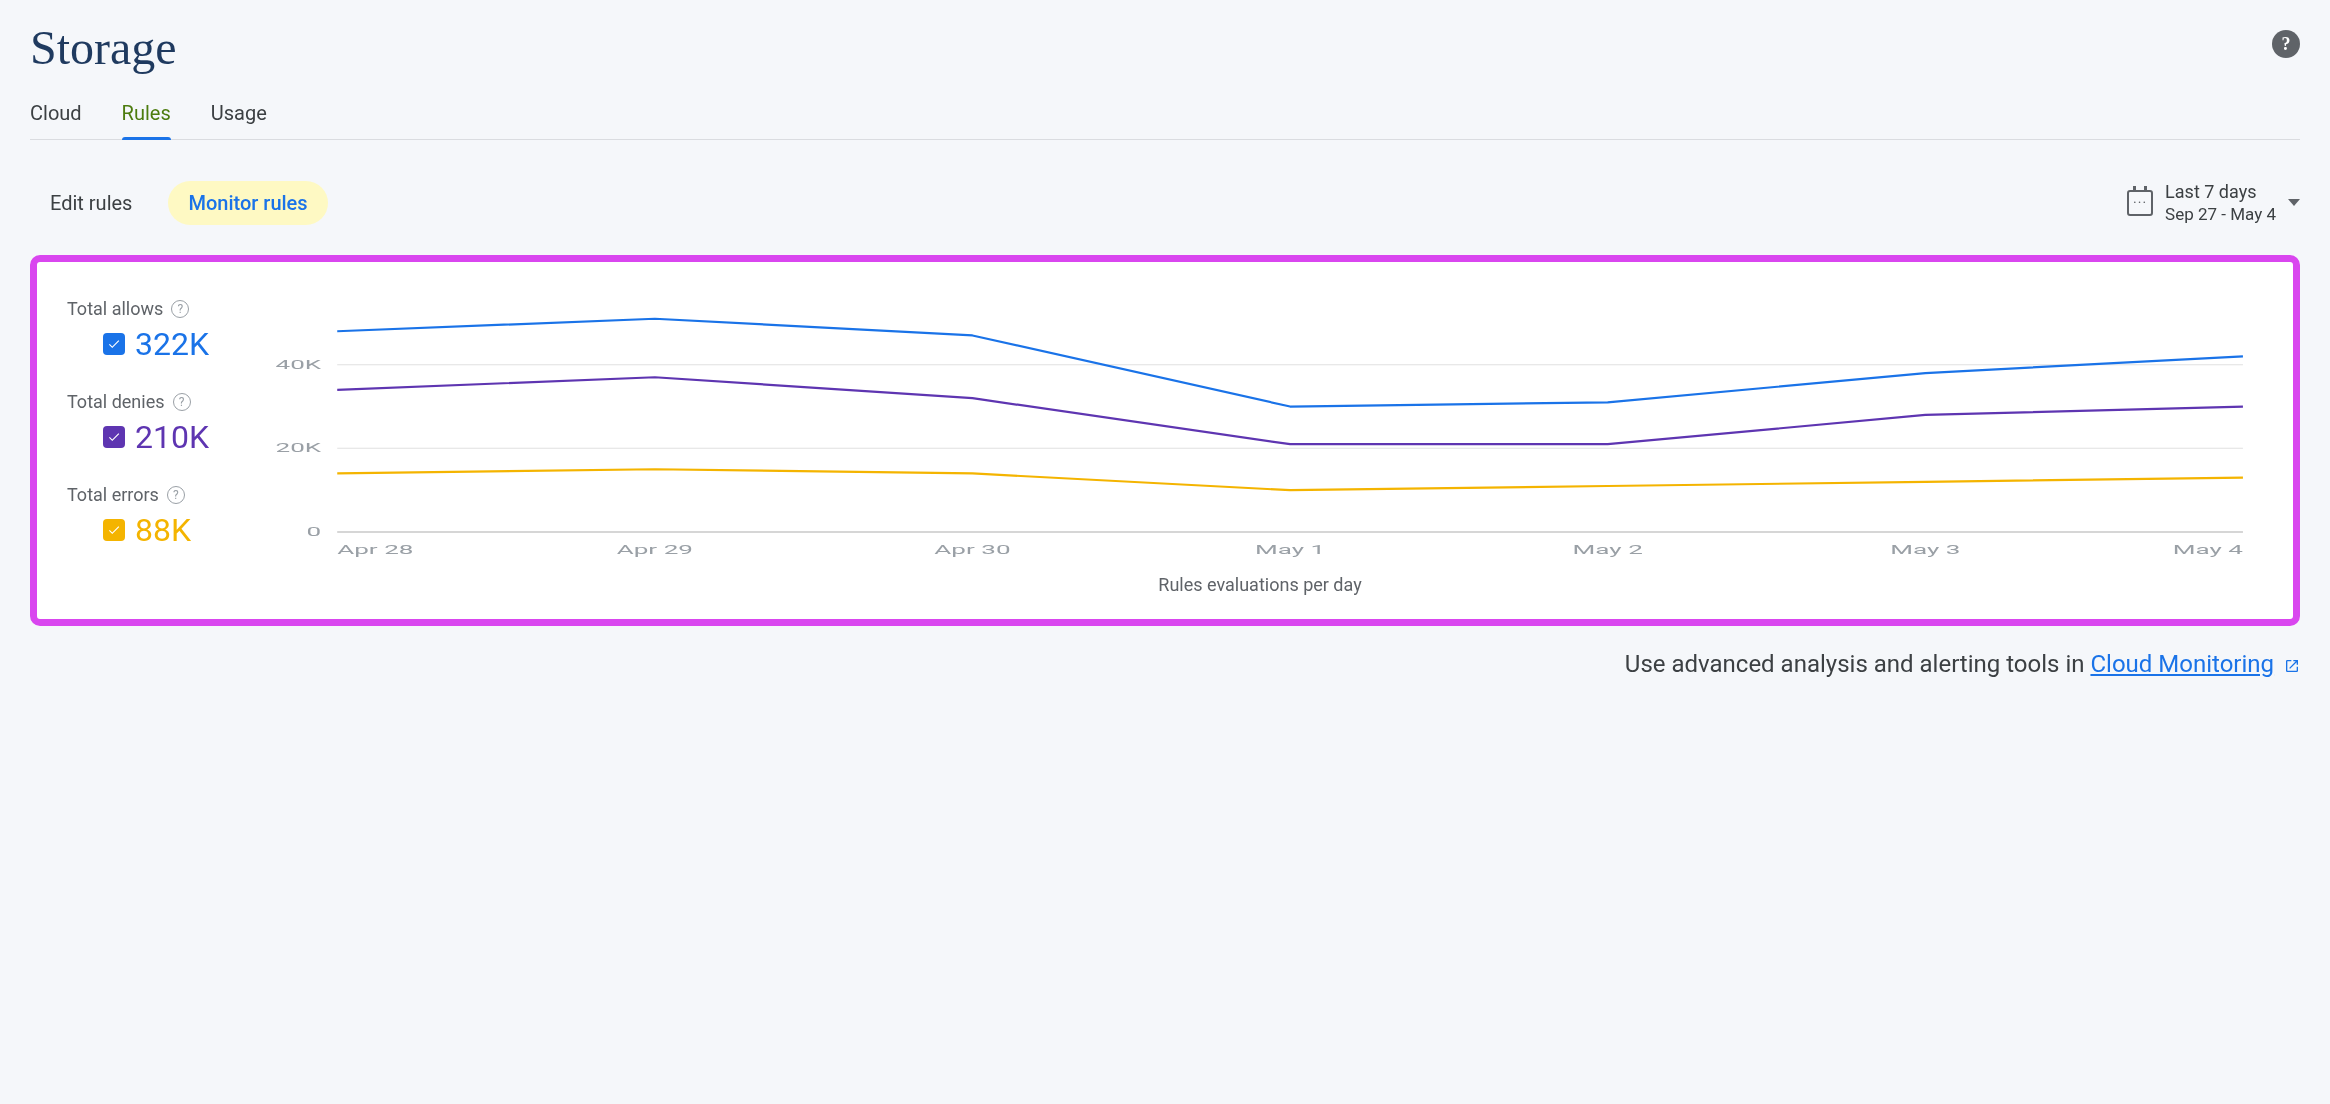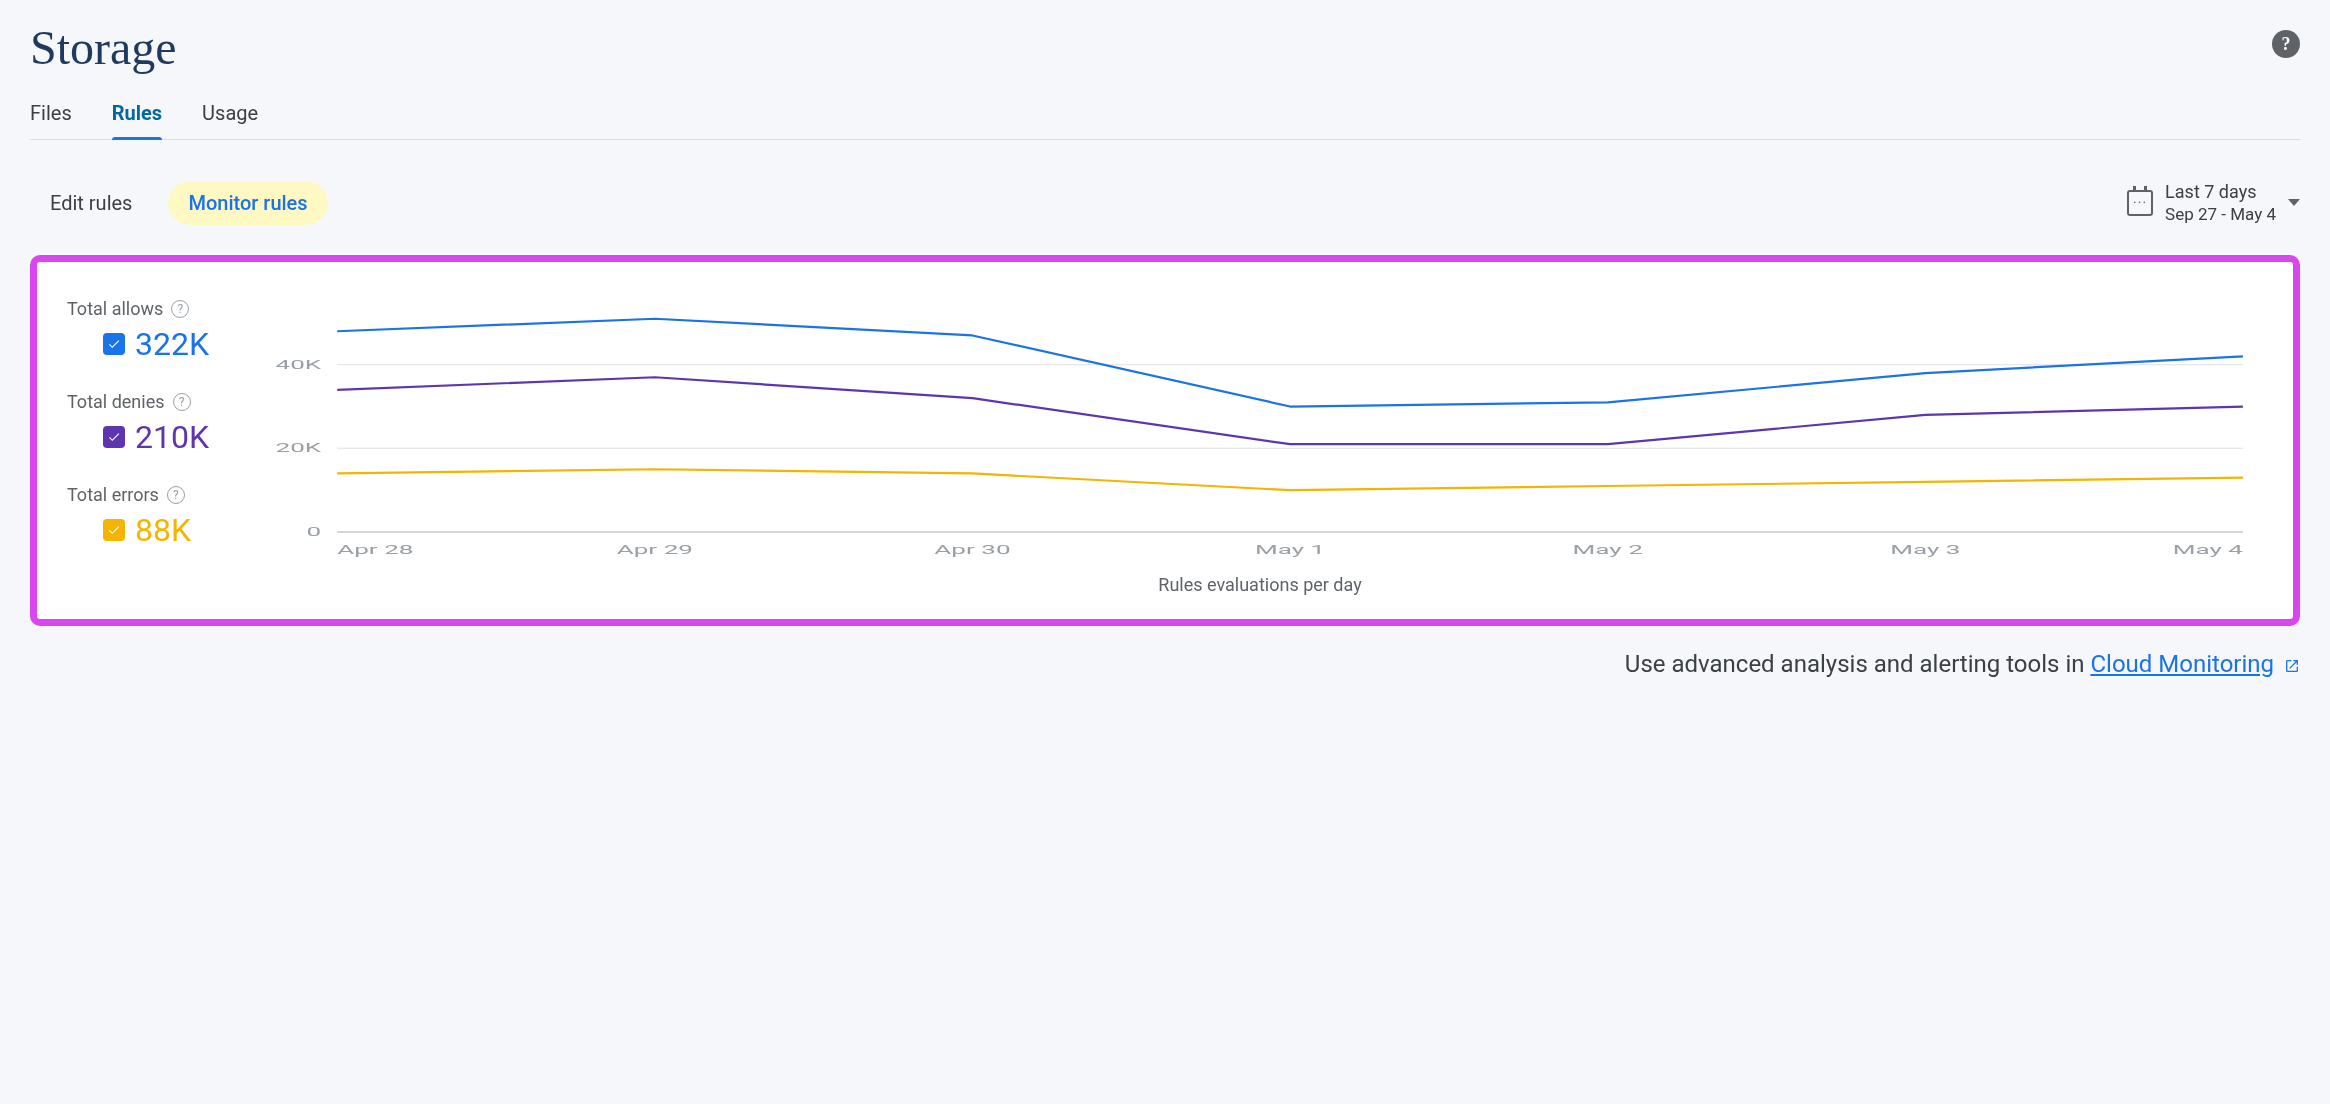--- a/index.html
+++ b/index.html
@@ -42,22 +42,22 @@
     margin-bottom: 40px;
   }
   .tab {
     padding: 8px 0 14px 0;
     font-size: 20px;
     color: #3c4043;
     cursor: pointer;
     position: relative;
   }
   .tab.active {
-    color: #0369a1;
-    font-weight: 700;
+    color: #4d7c0f;
+    font-weight: 400;
   }
   .tab.active::after {
     content: "";
     position: absolute;
     left: 0; right: 0; bottom: -1px;
     height: 3px;
     background: #1a73e8;
     border-radius: 3px 3px 0 0;
   }
   .subbar {
@@ -209,21 +209,21 @@
 </style>
 </head>
 <body>
 
 <div class="header-row">
   <h1 class="page-title">Storage</h1>
   <span class="help-circle">?</span>
 </div>
 
 <div class="tabs">
-  <div class="tab">Files</div>
+  <div class="tab">Cloud</div>
   <div class="tab active">Rules</div>
   <div class="tab">Usage</div>
 </div>
 
 <div class="subbar">
   <div class="pill-group">
     <div class="pill">Edit rules</div>
     <div class="pill active">Monitor rules</div>
   </div>
   <div class="date-picker">

